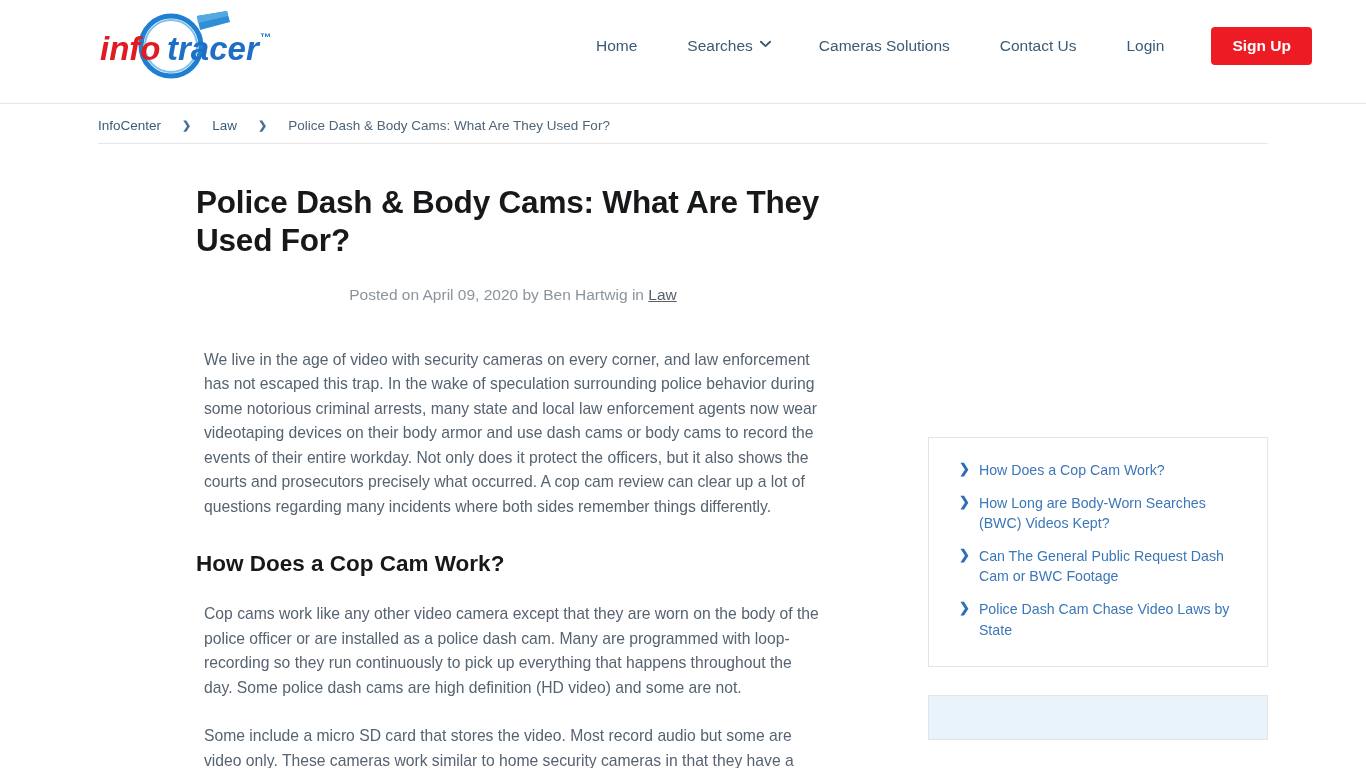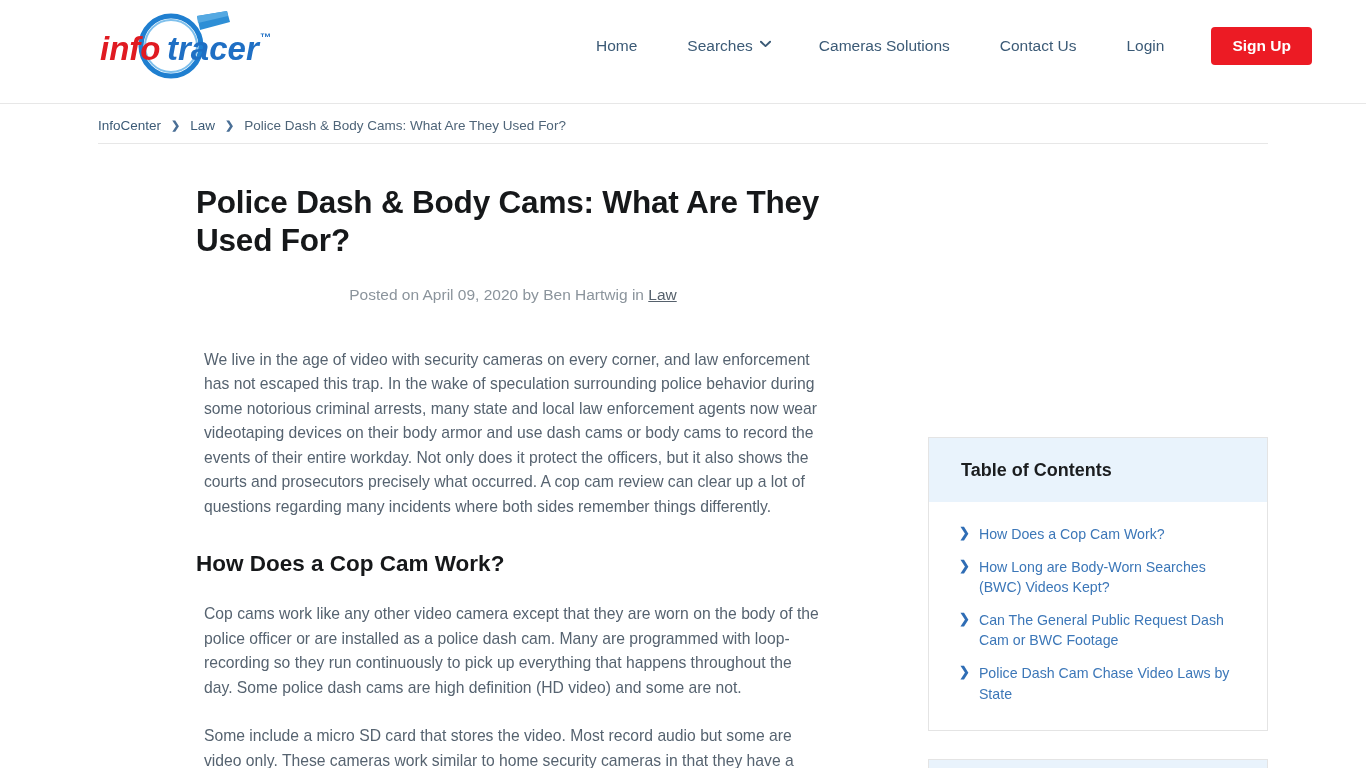--- a/index.html
+++ b/index.html
@@ -77,21 +77,21 @@
     height: 40px;
   }
   .breadcrumb {
     position: absolute;
     left: 98px;
     top: 4px;
     width: 1170px;
     height: 36px;
     display: flex;
     align-items: center;
-    gap: 0;
+    gap: 11px;
     border-bottom: 1px solid #e7e7e7;
     font-size: 13.5px;
   }
   .crumb-link {
     color: #3b5a76;
     text-decoration: none;
     cursor: pointer;
     white-space: nowrap;
   }
   .crumb-current {
@@ -285,23 +285,20 @@
       <h2 class="section-h2">How Does a Cop Cam Work?</h2>
 
       <p class="body-text para-2">Cop cams work like any other video camera except that they are worn on the body of the police officer or are installed as a police dash cam. Many are programmed with loop-recording so they run continuously to pick up everything that happens throughout the day. Some police dash cams are high definition (HD video) and some are not.</p>
 
       <p class="body-text para-3">Some include a micro SD card that stores the video. Most record audio but some are video only. These cameras work similar to home security cameras in that they have a time stamp on the video and LED lights (green light) to show they are recording. They use a powerful microphone to pick up all the audio content. Many of these surveillance cameras have night vision, motion detection, and a memory card.</p>
     </main>
 
     <aside class="sidebar">
 
       <section class="card">
-        <div class="card-head">
-          <h3>Table of Contents</h3>
-        </div>
         <div class="toc-body">
           <ul class="toc-list">
             <li class="toc-item">
               <span class="toc-chev">❯</span>
               <a class="toc-link" href="#">How Does a Cop Cam Work?</a>
             </li>
             <li class="toc-item">
               <span class="toc-chev">❯</span>
               <a class="toc-link" href="#">How Long are Body-Worn Searches (BWC) Videos Kept?</a>
             </li>

